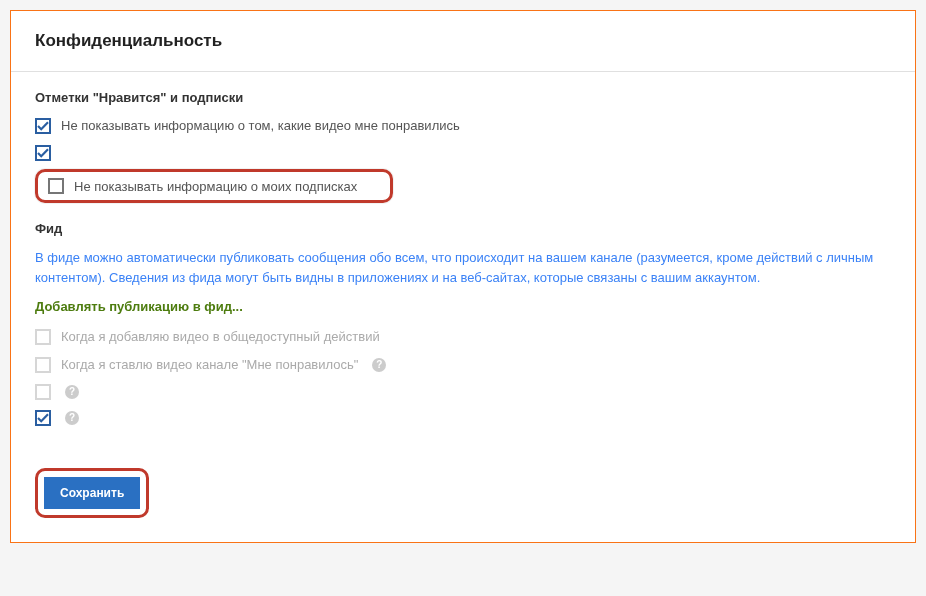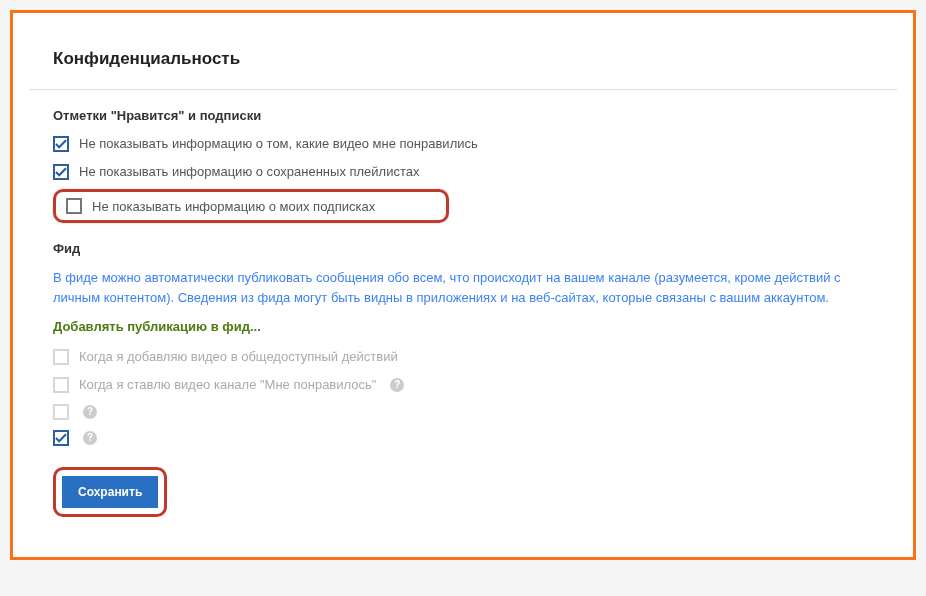--- a/index.html
+++ b/index.html
@@ -6,22 +6,22 @@
   body {
     font-family: Arial, "Helvetica Neue", Helvetica, sans-serif;
     background: #f5f5f5;
     padding: 10px;
     width: 926px;
     font-size: 13px;
     color: #555;
   }
   .panel {
     background: #fff;
-    border: 3px solid #f97316;
-    padding: 16px;
+    border: 1px solid #f97316;
+    padding: 0;
   }
   .panel-header {
     padding: 20px 24px;
     border-bottom: 1px solid #e0e0e0;
   }
   .panel-header h1 {
     font-size: 17px;
     font-weight: 700;
     color: #222;
   }
@@ -79,35 +79,35 @@
   .highlight-box {
     border: 3px solid #c0392b;
     border-radius: 10px;
     padding: 6px 10px;
     display: inline-flex;
     align-items: center;
     gap: 10px;
     margin-bottom: 18px;
     margin-top: -2px;
     box-shadow: 0 0 0 1px rgba(0,0,0,0.05);
-    width: 396px;
+    width: 358px;
   }
   .section-spacer { }
   .feed-desc {
     color: #3b82f6;
     margin: 0 0 12px 0;
     line-height: 1.5;
   }
   .feed-sub {
     font-weight: 700;
     color: #4d7c0f;
     margin-bottom: 14px;
   }
   .save-wrap {
-    margin-top: 11px;
+    margin-top: 32px;
     display: inline-block;
     border: 3px solid #c0392b;
     border-radius: 10px;
     padding: 6px;
   }
   .btn-save {
     background: #2a70c2;
     color: #fff;
     border: none;
     padding: 9px 16px;
@@ -136,21 +136,20 @@
         </span>
         <span class="label-text">Не показывать информацию о том, какие видео мне понравились</span>
       </div>
 
       <div class="checkbox-row">
         <span class="checkbox checked">
           <svg viewBox="0 0 12 12">
               <path d="M1 6 L4.2 9.2 L11 2.2" stroke="#2a5ea1" stroke-width="2.2" fill="none"></path>
             </svg>
         </span>
-        <span class="label-text">Не показывать информацию о сохраненных плейлистах</span>
       </div>
 
       <div class="highlight-box">
         <span class="checkbox">
           
         </span>
         <span class="label-text">Не показывать информацию о моих подписках</span>
       </div>
     </div>
 

